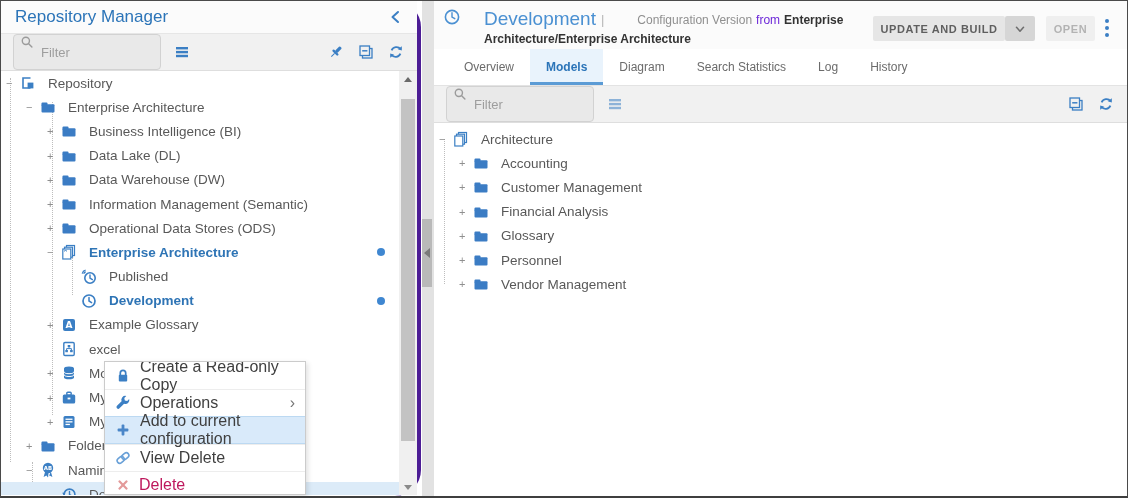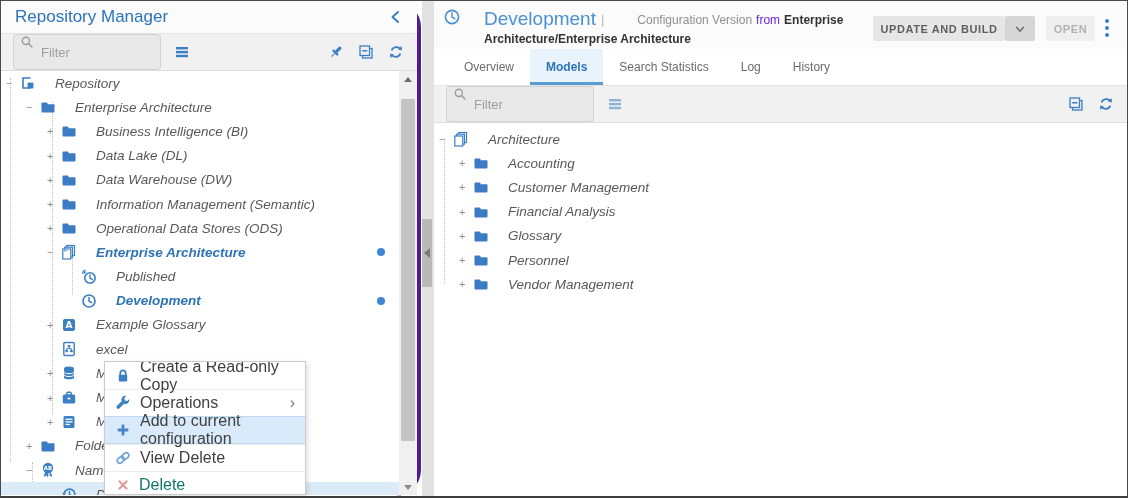--- a/index.html
+++ b/index.html
@@ -22,21 +22,21 @@
   .icnbtn{width:22px;height:22px;display:flex;align-items:center;justify-content:center;color:#3b7fc4;cursor:pointer;}
   .i16 svg{width:16px;height:16px;display:block;}
   .i14 svg{width:14px;height:14px;display:block;}
   
   .tree{position:absolute;left:0;top:70px;right:18px;bottom:1px;overflow:hidden;background:#fff;}
   .trow{position:relative;height:24.2px;display:flex;align-items:center;font-size:13.5px;color:#585858;width:100%;}
   .trow:first-child{margin-top:-5px;}
   .d0{padding-left:5px;} .d1{padding-left:25px;} .d2{padding-left:46px;} .d3{padding-left:66px;}
   .exp{width:14px;font-size:11px;color:#8f8f8f;text-align:left;flex:none;}
   .tico{width:20px;flex:none;display:flex;align-items:center;}
-  .tlabel{margin-left:15px;white-space:nowrap;font-style:italic;}
+  .tlabel{margin-left:8px;white-space:nowrap;}
   .hl .tlabel{color:#2e74b5;font-weight:700;}
   .sel{background:#dcebf8;}
   .dot{position:absolute;right:14px;top:50%;width:8px;height:8px;margin-top:-4px;border-radius:50%;background:#3f87d1;}
   .guide{position:absolute;width:0;border-left:1px dotted #bdbdbd;}
   
   .vscroll{position:absolute;right:0;top:70px;width:18px;bottom:1px;background:#f0f0f0;}
   .sarrow{position:absolute;left:0;width:18px;height:16px;display:flex;align-items:center;justify-content:center;}
   .tri-up{width:0;height:0;border-left:4px solid transparent;border-right:4px solid transparent;border-bottom:5px solid #6a6a6a;}
   .tri-dn{width:0;height:0;border-left:4px solid transparent;border-right:4px solid transparent;border-top:5px solid #8a8a8a;}
   .thumb{position:absolute;left:2px;width:14px;background:#c3c3c3;}
@@ -67,21 +67,21 @@
   .tab.active{background:#e9f3fc;color:#2b74b8;font-weight:700;}
   .tab.active::after{content:"";position:absolute;left:0;right:0;bottom:0;height:3px;background:#5b9bd5;}
   .rpanel .toolbar{top:85px;}
   .rtree{position:absolute;left:0;top:122px;right:0;bottom:1px;background:#fff;overflow:hidden;padding-top:4px;}
   
   .cmenu{position:absolute;left:103px;top:360px;width:202px;bottom:1px;background:#fff;border:1px solid #cbcbcb;
     box-shadow:2px 2px 5px rgba(0,0,0,.12);overflow:hidden;z-index:50;}
   .mitem{height:27px;display:flex;align-items:center;gap:9px;padding:0 10px;font-size:16px;color:#3f3f3f;cursor:pointer;}
   .mitem + .mitem{border-top:1px solid #ededed;}
   .mitem.hlite{background:#d9eafa;border-top:1px solid #bcd9f2;border-bottom:1px solid #bcd9f2;height:28px;}
-  .mitem.disabled{color:#0f766e;cursor:default;gap:8px;}
+  .mitem.disabled{color:#be185d;cursor:default;gap:8px;}
   .msub{margin-left:auto;color:#777;}
 </style>
 </head>
 <body>
 
 <div class="window">
 
   <div class="lpanel">
     <div class="lheader">
       <span class="ltitle">Repository Manager</span>
@@ -406,20 +406,21 @@
               <circle cx="7" cy="11" r="2"></circle>
               <circle cx="7" cy="18" r="2"></circle>
             </g>
           </svg>
       </div>
     </div>
 
     <div class="tabs">
       <div class="tab">Overview</div>
       <div class="tab active">Models</div>
+      <div class="tab">Diagram</div>
       <div class="tab">Search Statistics</div>
       <div class="tab">Log</div>
       <div class="tab">History</div>
     </div>
 
     <div class="toolbar">
       <span class="finput">
         <span class="i14">
           <svg viewBox="0 0 16 16">
               <circle cx="6.7" cy="6.7" r="4.1" fill="none" stroke="#9b9b9b" stroke-width="1.6"></circle>

